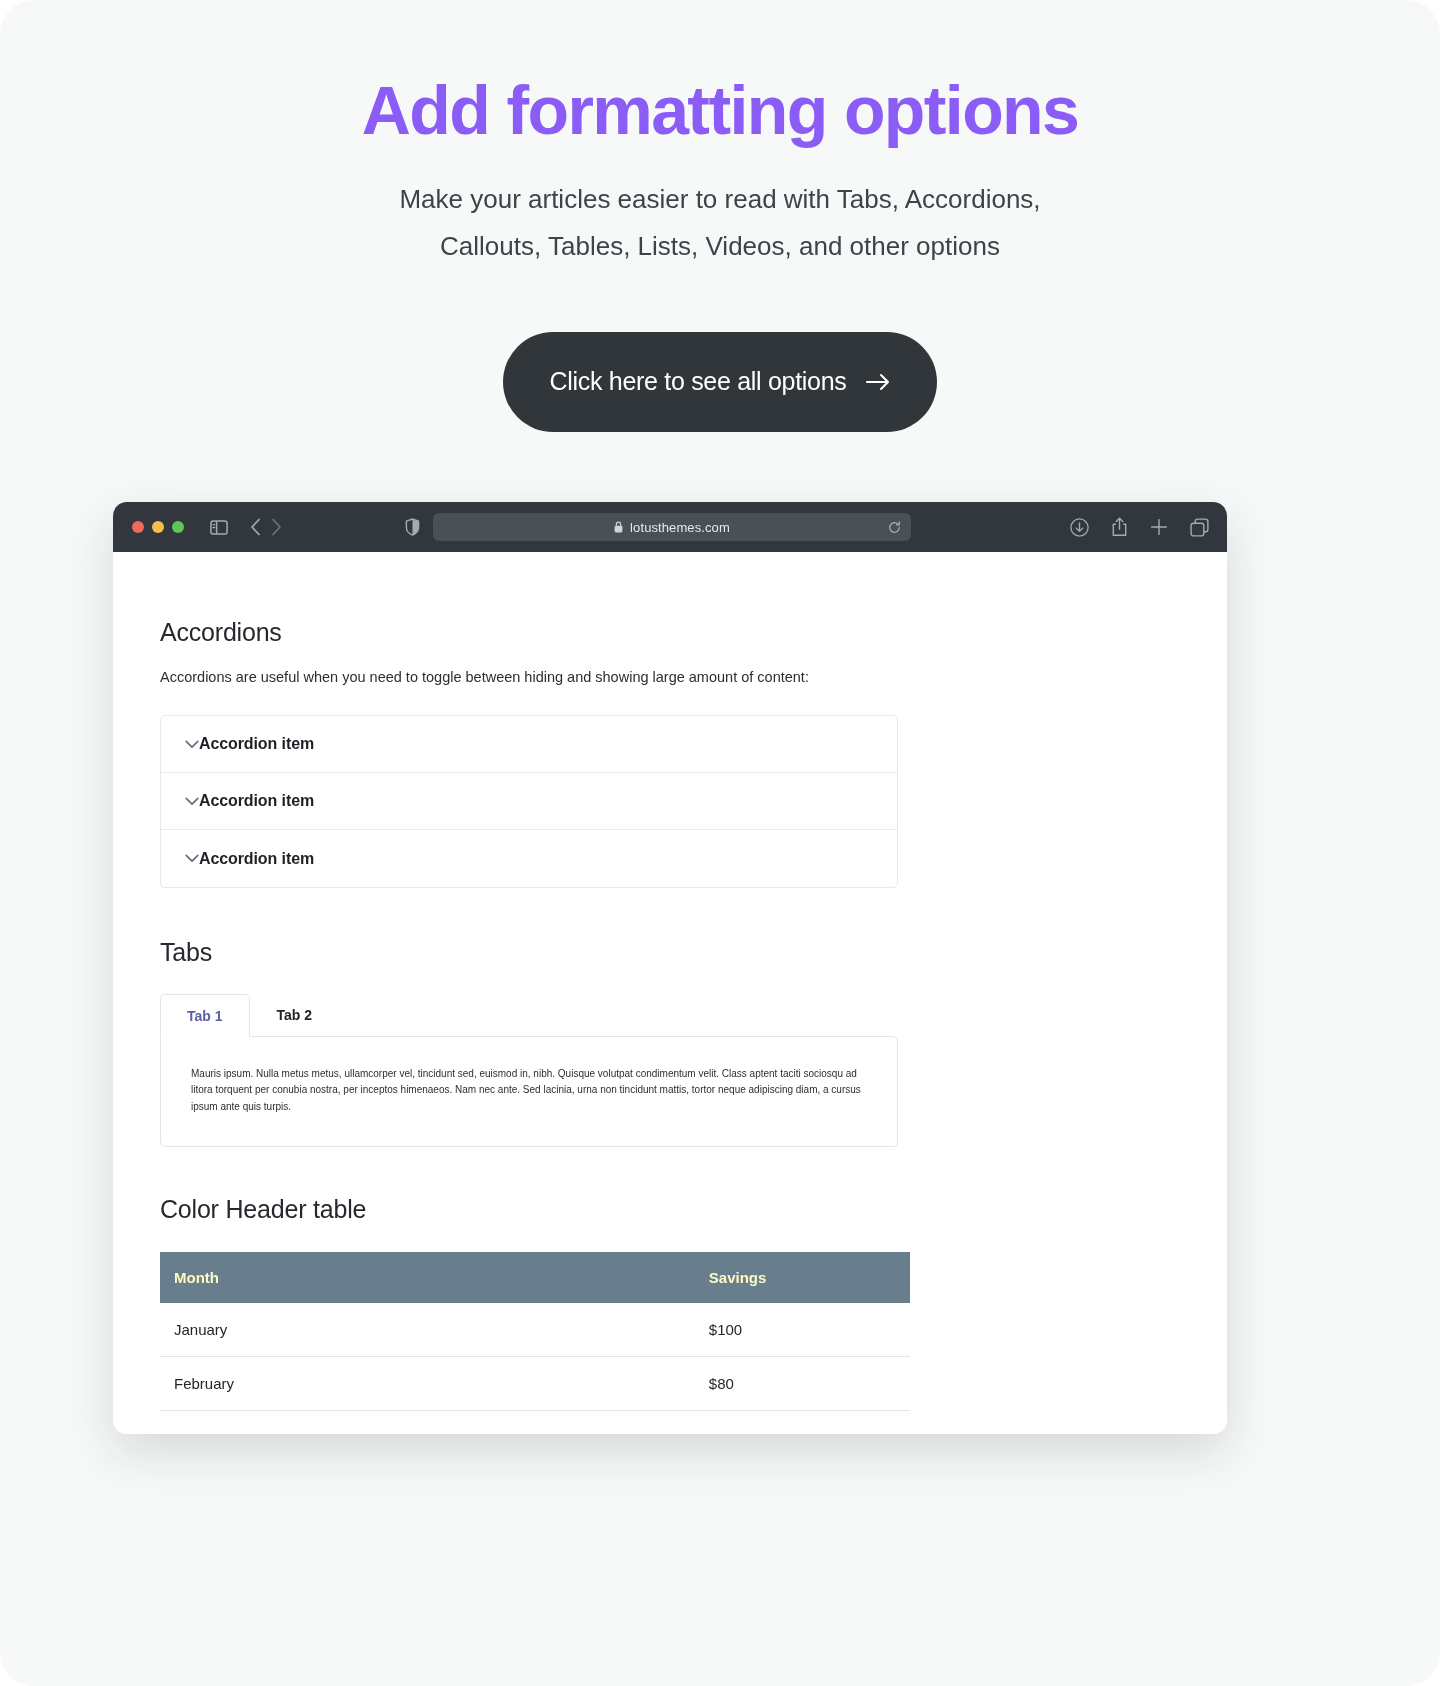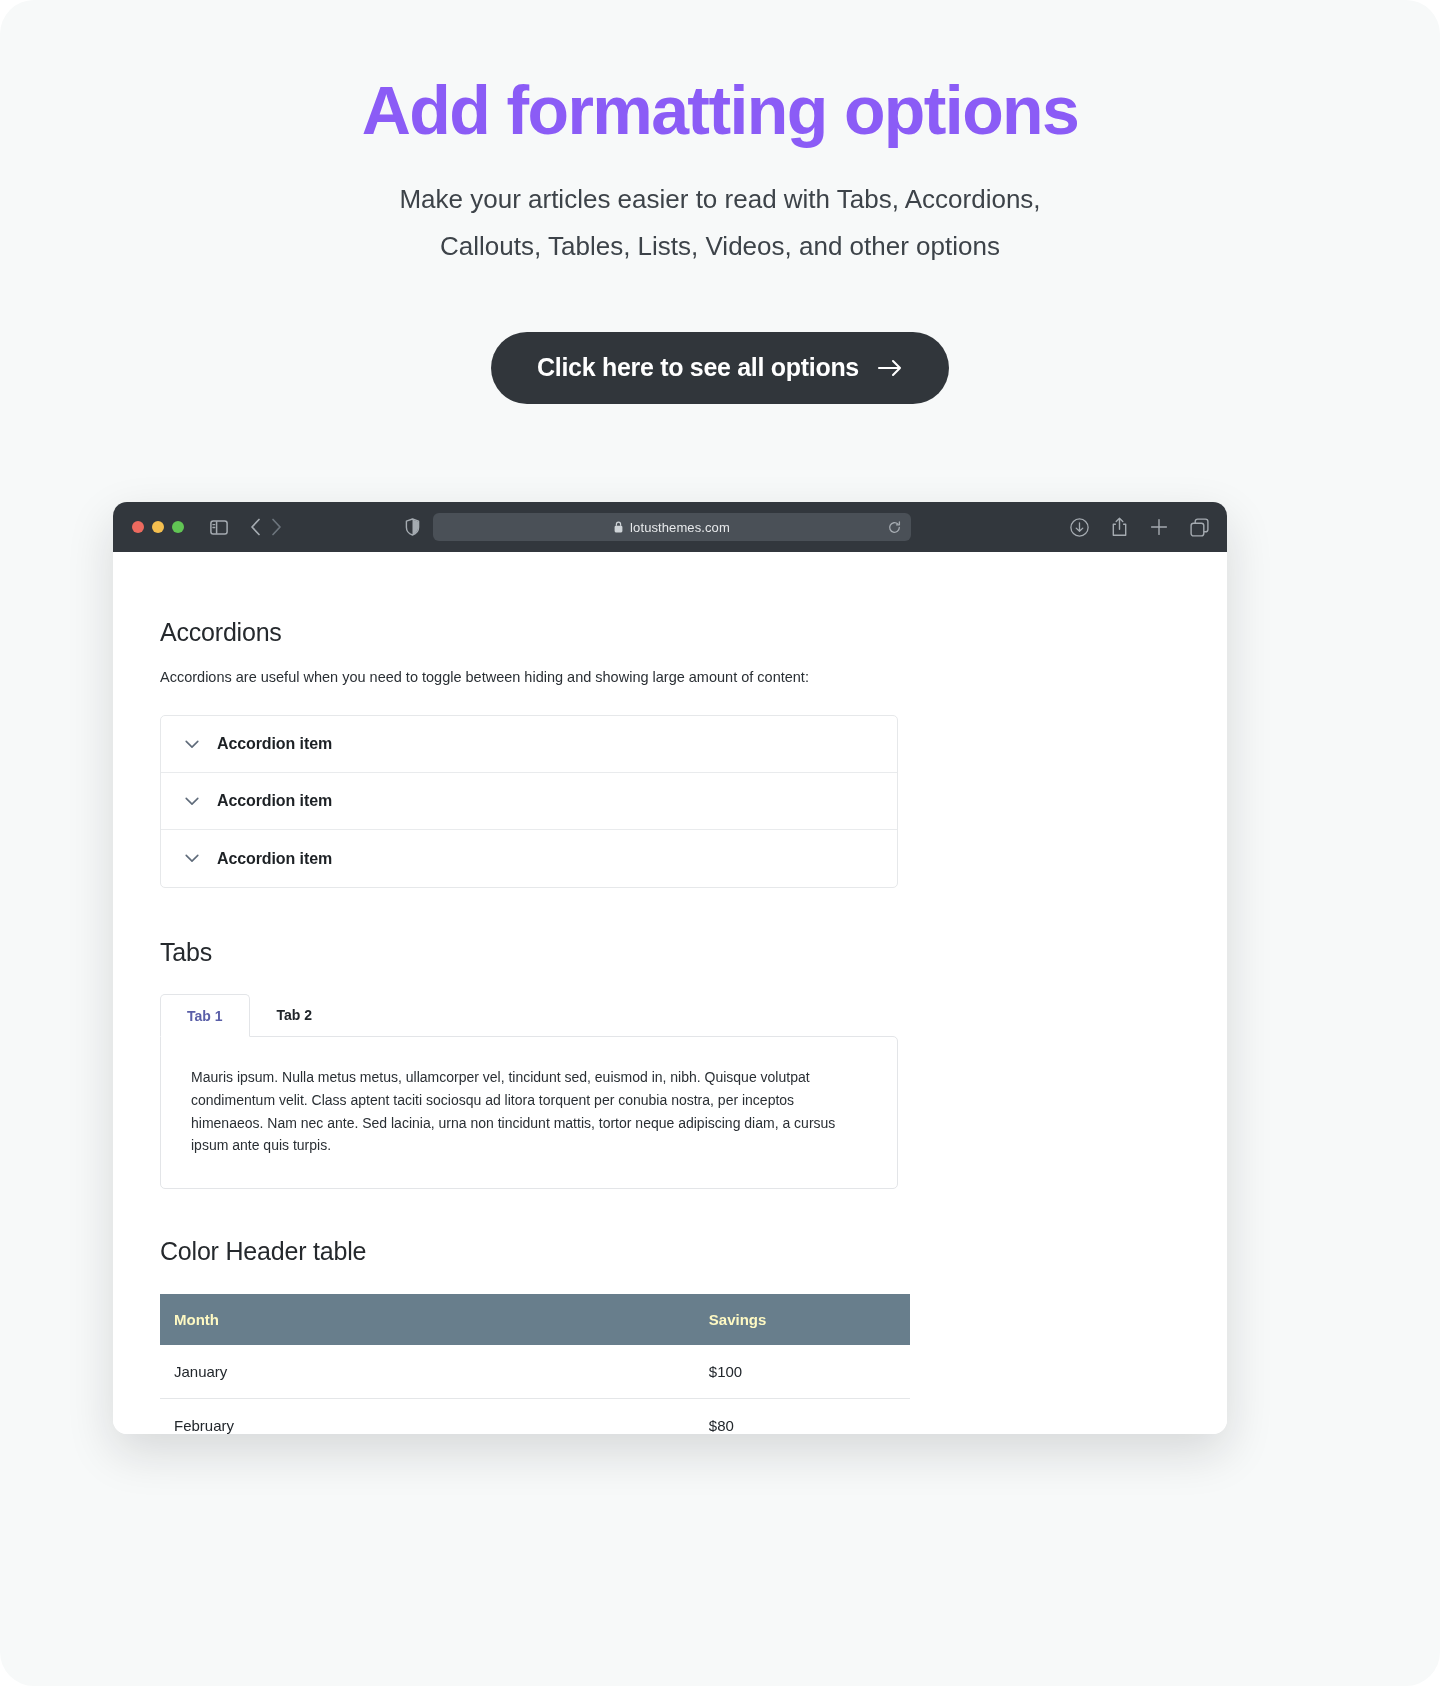--- a/index.html
+++ b/index.html
@@ -44,24 +44,24 @@
   .cta-button {
     display: inline-flex;
     align-items: center;
     justify-content: center;
     gap: 18px;
     background: #31363b;
     color: #ffffff;
     border: none;
     border-radius: 52px;
     padding: 0 46px;
-    height: 72px;
+    height: 100px;
     font-family: "Liberation Sans", sans-serif;
     font-size: 25px;
-    font-weight: 700;
+    font-weight: 400;
     letter-spacing: -0.3px;
     cursor: pointer;
   }
   .cta-arrow { display: inline-flex; align-items: center; }
 
   
   .browser {
     position: absolute;
     left: 113px;
     top: 502px;
@@ -157,21 +157,20 @@
     margin-top: 26px;
     width: 738px;
     border: 1px solid #e6e8ea;
     border-radius: 5px;
     background: #fff;
   }
   .acc-item {
     height: 57px;
     display: flex;
     align-items: center;
-    gap: 18px;
     padding-left: 24px;
     border-bottom: 1px solid #e9ebed;
     cursor: pointer;
   }
   .acc-item:last-child { border-bottom: none; }
   .acc-chevron { color: #5f6b7a; display: inline-flex; }
   .acc-label {
     font-size: 16px;
     font-weight: 700;
     color: #1d2125;
@@ -203,21 +202,21 @@
     border-bottom-color: #ffffff;
     margin-bottom: -1px;
   }
   .tab-panel {
     width: 738px;
     border: 1px solid #e3e5e8;
     border-radius: 0 5px 5px 5px;
     padding: 29px 30px 31px;
   }
   .tab-text {
-    font-size: 14px;
+    font-size: 10px;
     line-height: 1.62;
     color: #2a2f34;
   }
 
   
   .table-heading { margin-top: 48px; }
   .data-table {
     margin-top: 28px;
     width: 750px;
     border-collapse: collapse;

